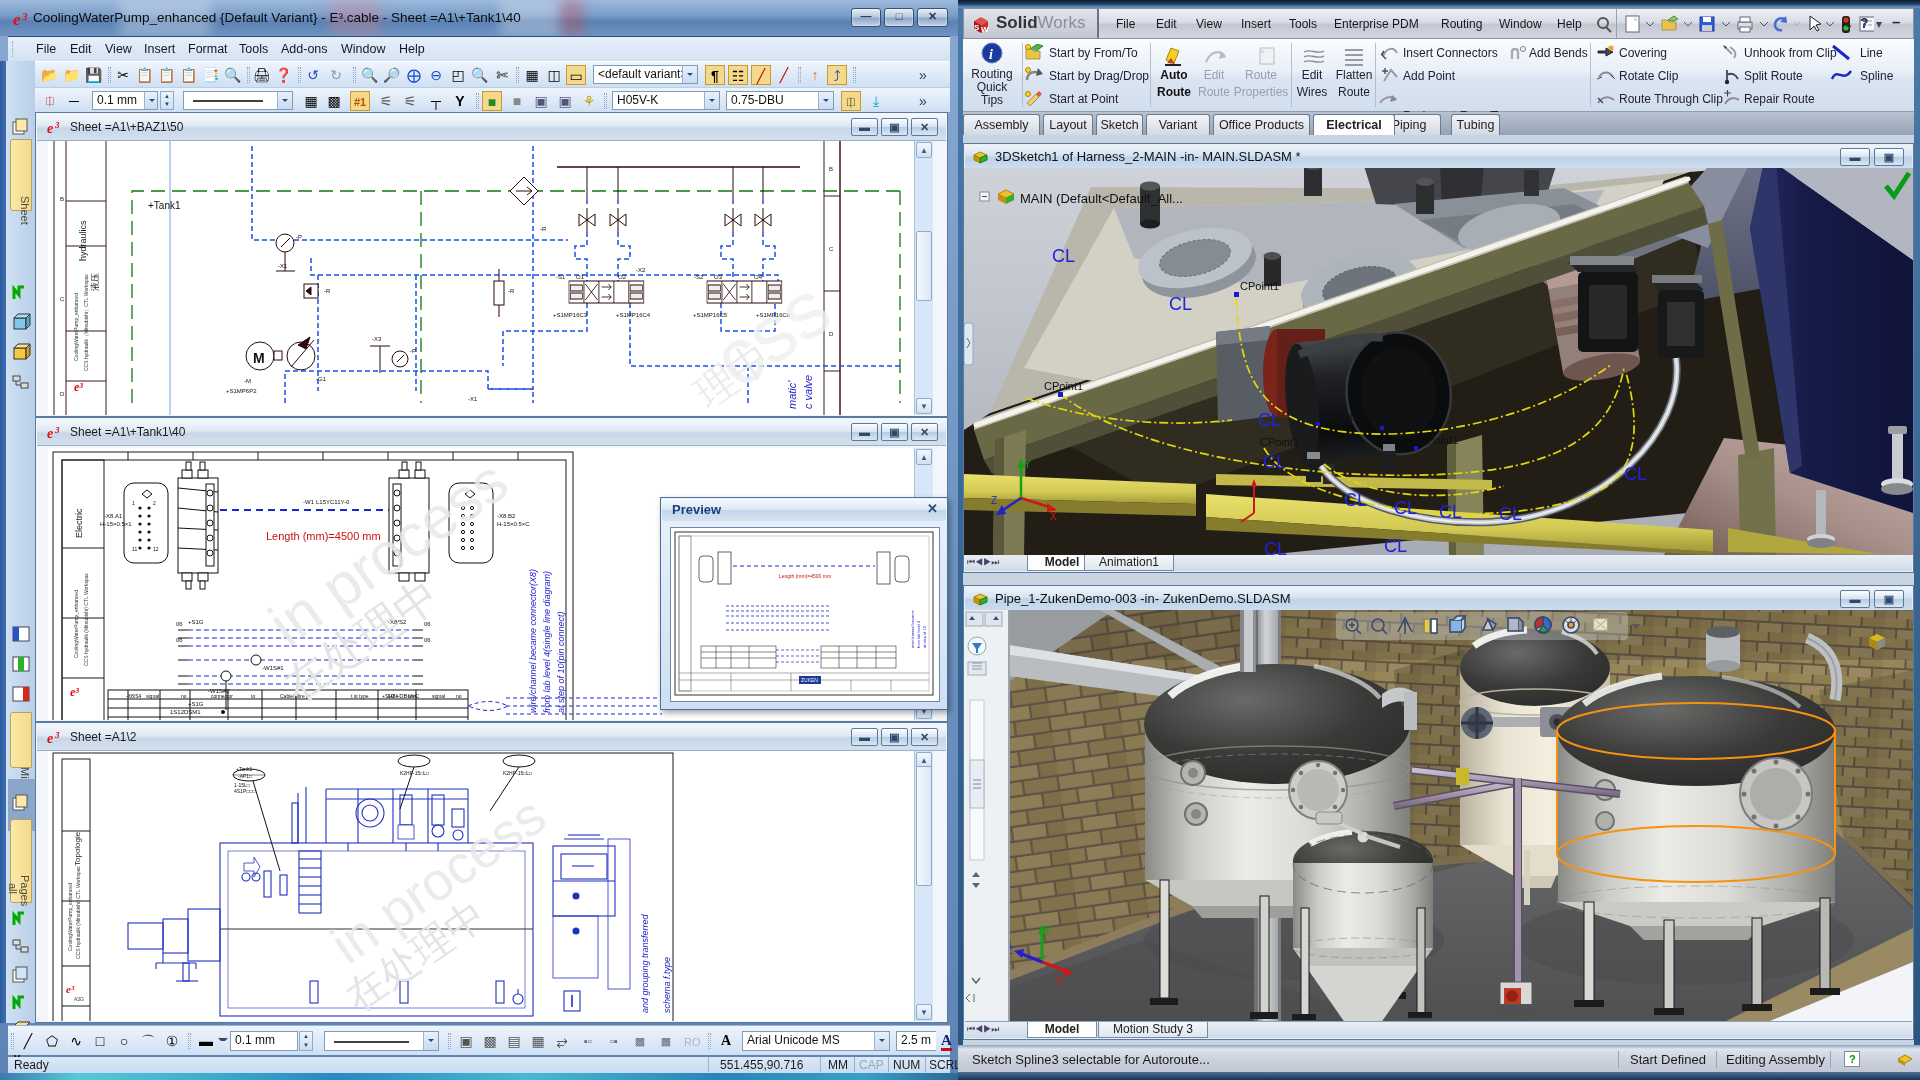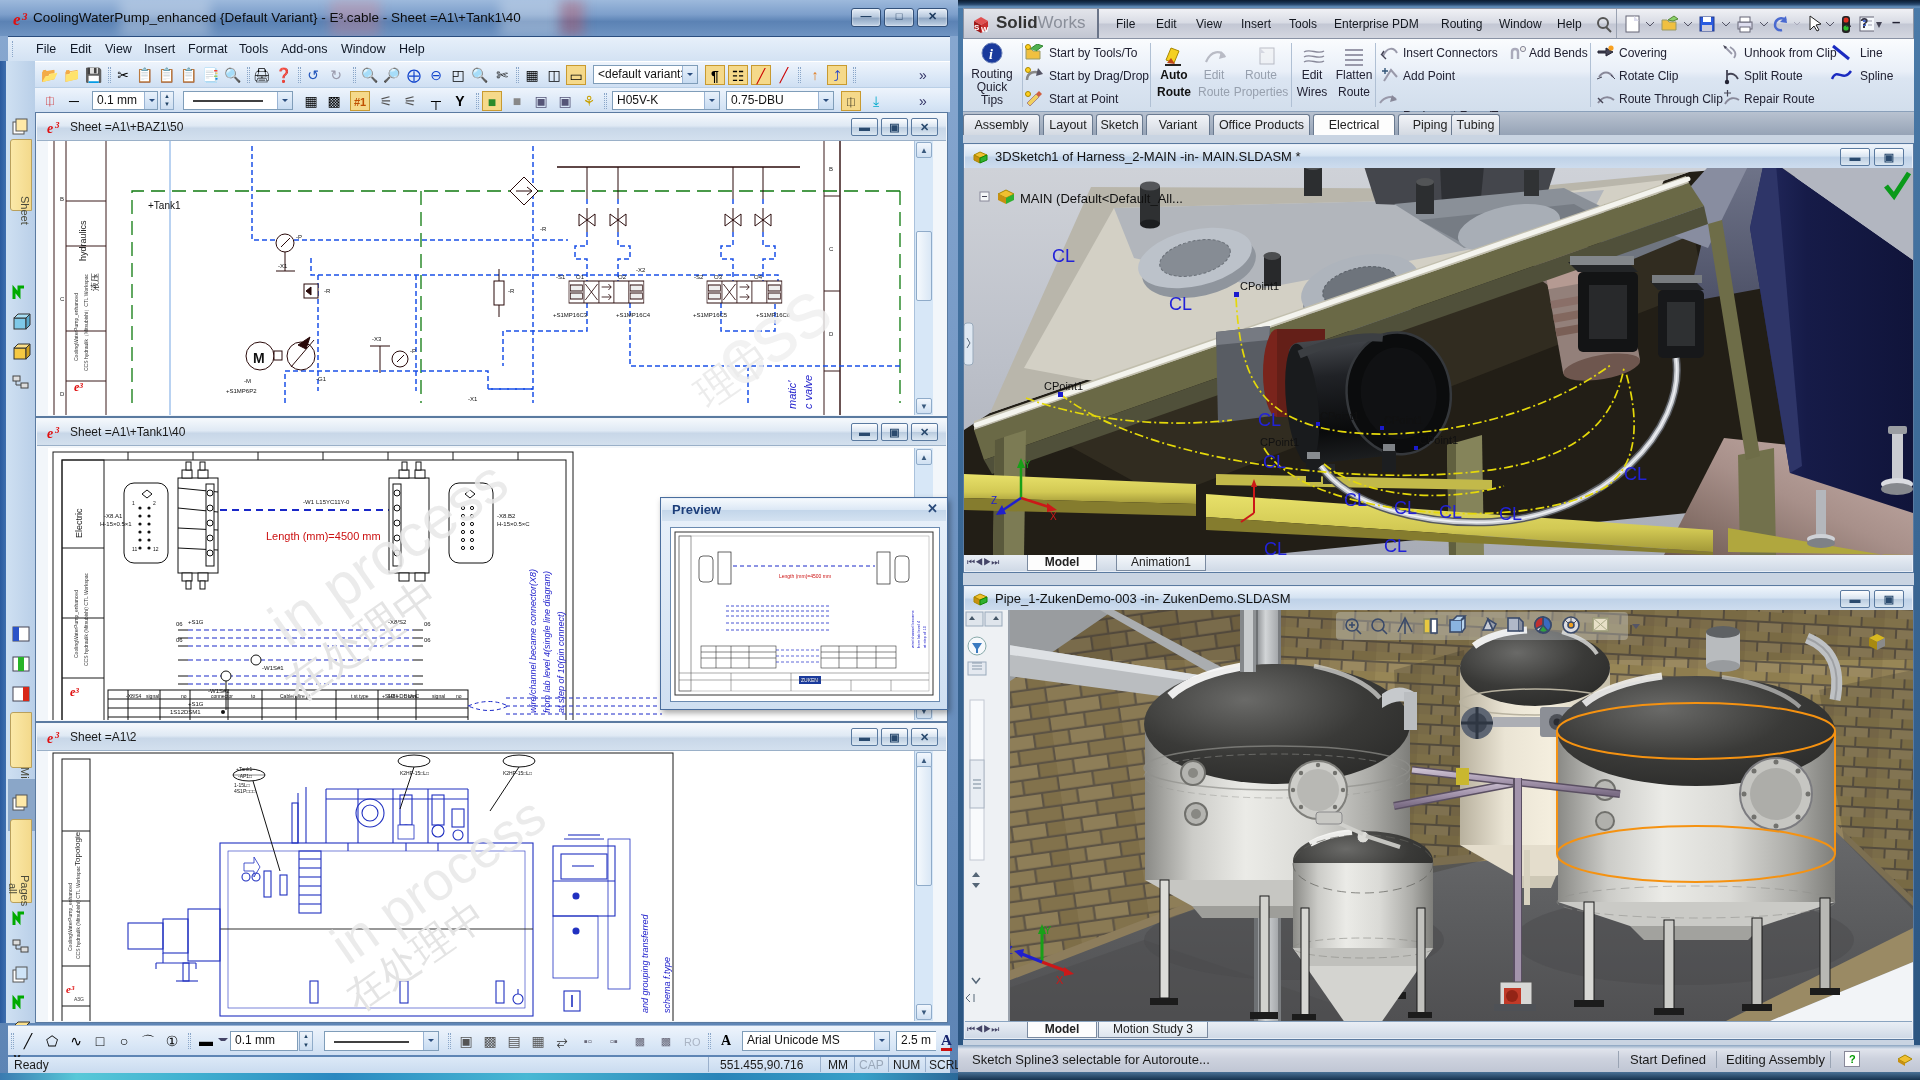--- a/index.html
+++ b/index.html
@@ -31,21 +31,21 @@
 .vsb{position:absolute;width:19px;background:#d7e7f7;border-left:1px solid #aac2dc}
 .vsb .up,.vsb .dn{position:absolute;left:1px;width:16px;height:16px;background:linear-gradient(180deg,#f2f7fd,#cfe0f2);border:1px solid #8fabc9;border-radius:2px;color:#3a5a7e;font-size:8px;text-align:center;line-height:15px}
 .vsb .th{position:absolute;left:1px;width:16px;background:linear-gradient(90deg,#f5f9fd,#d9e7f5);border:1px solid #8fabc9;border-radius:2px}
 .statusL{position:absolute;left:8px;top:1057px;width:942px;height:16px;background:linear-gradient(180deg,#dce9f7,#c9dbef);font-size:12px;color:#1a1a1a}
 .rwin{position:absolute;left:958px;top:0;width:962px;height:1080px;background:#c9d4e2}
 .rmenu{position:absolute;left:963px;top:8px;width:951px;height:31px;background:linear-gradient(180deg,#f0f1f5 0%,#d8dbe4 48%,#c3c7d4 52%,#d4d7e0 100%);border:1px solid #8a93a5}
 .rmenu i{position:absolute;top:8px;font-style:normal;font-size:12px;color:#14181f}
 .swlogo{position:absolute;left:0;top:0;width:135px;height:29px;background:linear-gradient(180deg,#e2e4ea,#c2c6d2);border-right:2px solid #6a7488}
 .rtabs{position:absolute;left:963px;top:112px;width:951px;height:23px;background:linear-gradient(180deg,#b8c2d0,#96a3b6)}
 .rtab{position:absolute;top:2px;height:21px;background:linear-gradient(180deg,#f2f4f8,#d3d9e2);border:1px solid #6a7a90;border-bottom:none;border-radius:3px 3px 0 0;font-size:12.5px;color:#222;text-align:center;line-height:20px}
-.rtab.act{background:#fdfdfd;font-weight:normal;z-index:3}
+.rtab.act{background:#fdfdfd;font-weight:bold;z-index:3}
 .rchild{position:absolute;border:1px solid #5a7aa0;background:#e8eef6}
 .rctitle{position:absolute;left:1px;top:1px;right:1px;height:24px;background:linear-gradient(180deg,#eef4fb 0%,#d5e3f2 45%,#bfd2e8 55%,#cddcee 100%);border-bottom:1px solid #8aa4c0}
 .rctitle .t{position:absolute;left:30px;top:4px;font-size:13px;color:#111}
 .mtabs{position:absolute;left:1px;right:1px;height:17px;background:linear-gradient(180deg,#e9eef5,#cfd9e6);border-top:1px solid #8aa4c0}
 .mtab{position:absolute;top:0px;height:16px;border:1px solid #7a8aa0;border-top:none;font-size:12px;color:#222;text-align:center;background:linear-gradient(180deg,#f5f8fb,#dde5ee)}
 .statusR{position:absolute;left:958px;top:1045px;width:962px;height:27px;background:linear-gradient(180deg,#e8ebf2,#cdd2de 50%,#c0c6d4)}
 .rbot{position:absolute;left:958px;top:1072px;width:962px;height:8px;background:linear-gradient(180deg,#4a7196,#16324e)}
 </style></head>
 <body>
 <div class="lwin"></div>
@@ -953,21 +953,21 @@
         <text x="8" y="17" font-size="14" fill="#fff" font-family="Liberation Serif" font-weight="bold" font-style="italic">i</text>
       </svg>
   <div style="font-size:12px;color:#223;line-height:13px">Routing<br>Quick<br>Tips</div>
  </div>
  <div class="abs" style="left:59px;top:4px;width:1px;height:64px;background:#b0c0d4"></div>
  <svg class="abs" style="left:61px;top:5px" width="22" height="18">
       <path d="M2 15 L2 5 L7 5 L9 7 L16 7 L16 15 Z" fill="#f0c040" stroke="#996"></path>
       <path d="M6 5 L13 0 L19 2 L12 7" fill="#50b050" stroke="#383"></path>
       <circle cx="4" cy="3" r="2.5" fill="#ffd020" stroke="#a80"></circle>
     </svg>
- <span class="abs" style="left:86px;top:7px;font-size:12px;color:#223">Start by Tools/To</span>
+ <span class="abs" style="left:86px;top:7px;font-size:12px;color:#223">Start by From/To</span>
  <svg class="abs" style="left:61px;top:28px" width="22" height="18">
       <path d="M3 13 C3 5 12 3 16 7" fill="none" stroke="#888" stroke-width="2.5"></path>
       <path d="M14 1 L19 7 L12 9 Z" fill="#556"></path>
       <circle cx="4" cy="3" r="2.5" fill="#ffd020" stroke="#a80"></circle>
     </svg>
  <span class="abs" style="left:86px;top:30px;font-size:12px;color:#223">Start by Drag/Drop</span>
  <svg class="abs" style="left:61px;top:51px" width="22" height="18">
       <path d="M3 13 L12 4 L15 7 L6 16 Z" fill="#f0d060" stroke="#a88"></path>
       <path d="M12 4 L15 1 L18 4 L15 7 Z" fill="#d06040"></path>
       <circle cx="4" cy="4" r="2.5" fill="#ffd020" stroke="#a80"></circle>
@@ -1064,21 +1064,21 @@
  <span class="abs" style="left:897px;top:30px;font-size:12px;color:#223">Spline</span>
 </div>
 
 <div class="rtabs">
  <div class="rtab" style="left:0px;width:77px">Assembly</div>
  <div class="rtab" style="left:80px;width:50px">Layout</div>
  <div class="rtab" style="left:133px;width:47px">Sketch</div>
  <div class="rtab" style="left:183px;width:64px">Variant</div>
  <div class="rtab" style="left:250px;width:97px">Office Products</div>
  <div class="rtab act" style="left:350px;width:82px">Electrical</div>
- <div class="rtab" style="left:435px;width:64px">Piping</div>
+ <div class="rtab" style="left:414px;width:64px">Piping</div>
  <div class="rtab" style="left:488px;width:49px">Tubing</div>
 </div>
 
 <div class="rchild" style="left:963px;top:143px;width:951px;height:430px">
  <div class="rctitle">
   <svg class="abs" style="left:7px;top:4px" width="18" height="16">
         <path d="M2 6 L8 3 L15 6 L8 9 Z" fill="#f0c030" stroke="#a80"></path>
         <path d="M2 6 L8 9 L8 14 L2 11 Z" fill="#c89010" stroke="#a80"></path>
         <path d="M15 6 L8 9 L8 14 L15 11 Z" fill="#30b030" stroke="#180"></path>
       </svg>
@@ -1087,21 +1087,21 @@
         <span>▬</span>
       </div>
       <div class="cbtn" style="right:8px;top:3px;width:30px">
         <span>▣</span>
       </div>
  </div>
  <div class="abs" style="left:1px;top:25px;width:949px;height:387px;overflow:hidden" id="vp1"></div>
  <div class="mtabs" style="bottom:1px">
   <span class="abs" style="left:2px;top:2px;font-size:9px;color:#446">⏮◀▶⏭</span>
   <div class="mtab" style="left:62px;width:70px;background:#fdfdfd;font-weight:bold">Model</div>
-  <div class="mtab" style="left:151px;width:90px">Animation1</div>
+  <div class="mtab" style="left:119px;width:90px">Animation1</div>
  </div>
 </div>
 
 <div class="rchild" style="left:963px;top:585px;width:951px;height:455px">
  <div class="rctitle">
   <svg class="abs" style="left:7px;top:4px" width="18" height="16">
         <path d="M2 6 L8 3 L15 6 L8 9 Z" fill="#f0c030" stroke="#a80"></path>
         <path d="M2 6 L8 9 L8 14 L2 11 Z" fill="#c89010" stroke="#a80"></path>
         <path d="M15 6 L8 9 L8 14 L15 11 Z" fill="#30b030" stroke="#180"></path>
       </svg>

